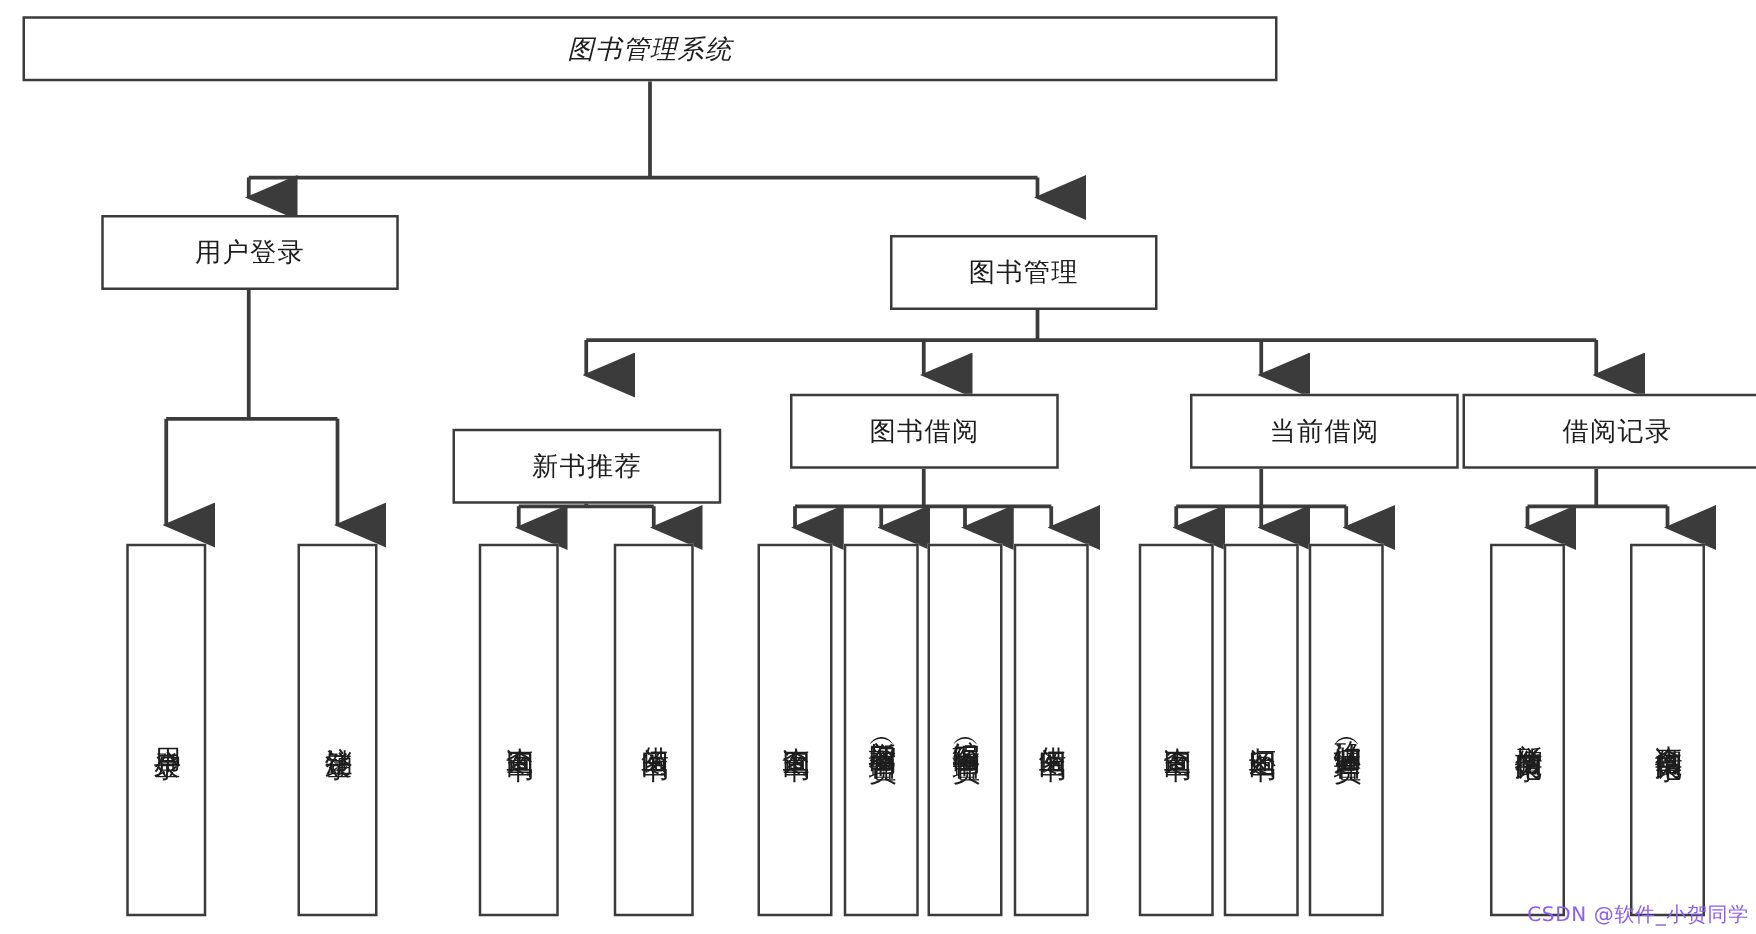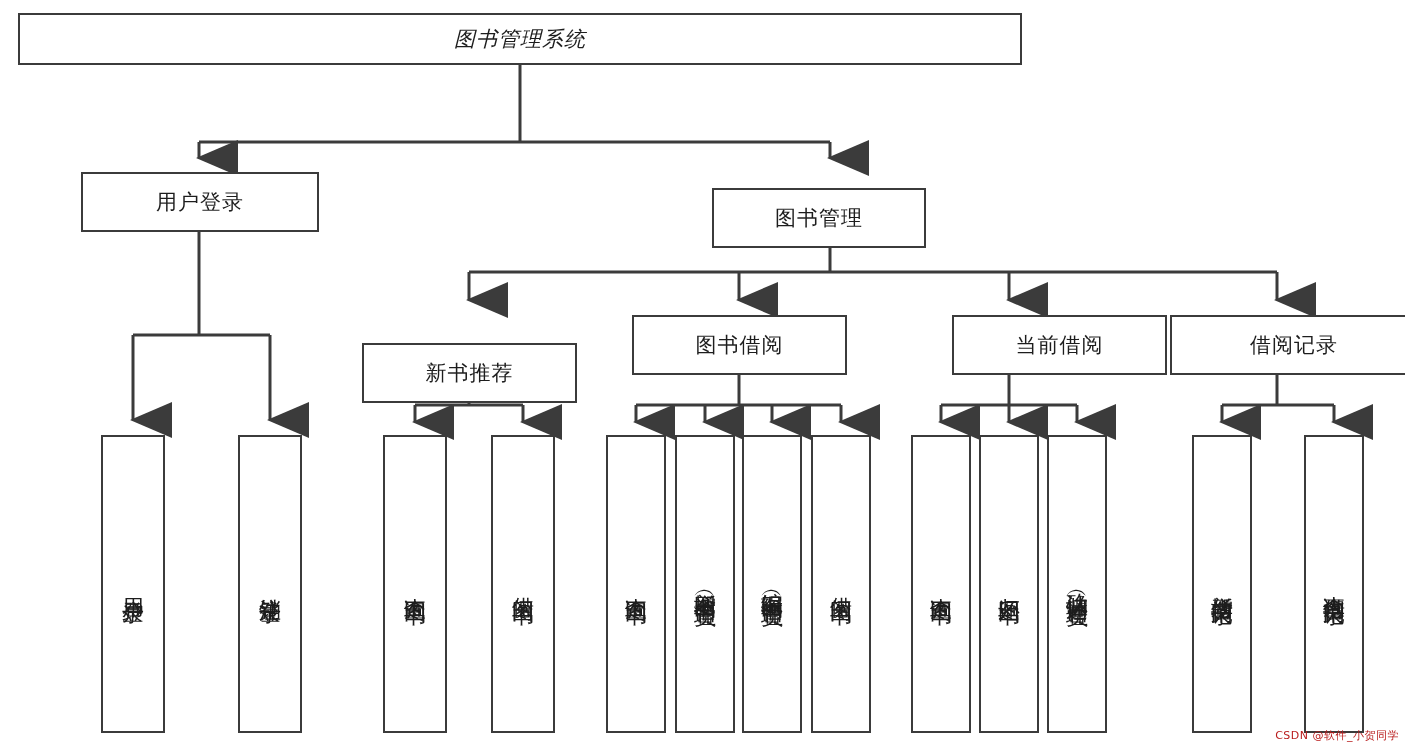--- a/index.html
+++ b/index.html
@@ -7,21 +7,21 @@
        font-family:"DejaVu Sans","Liberation Sans",sans-serif;}
   #stage{position:relative;width:1405px;height:747px;}
   svg#wires{position:absolute;left:0;top:0;width:1405px;height:747px;}
   .node{position:absolute;box-sizing:border-box;background:#ffffff;
         border:2px solid #3b3b3b;display:flex;align-items:center;
         justify-content:center;color:#1d1d1d;}
   .node.h{font-size:21px;letter-spacing:1px;}
   .node.v{writing-mode:vertical-rl;text-orientation:upright;
           font-size:22px;letter-spacing:2px;line-height:1;}
   .node.v span{writing-mode:vertical-rl;text-orientation:upright;}
-  .wm{position:absolute;right:6px;bottom:4px;font-size:11px;color:#b91c1c;
+  .wm{position:absolute;right:6px;bottom:4px;font-size:16px;color:#8b5cf6;
       letter-spacing:.5px;white-space:nowrap;}
 </style>
 </head>
 <body>
 
 <div id="stage">
 
   <svg id="wires" viewBox="0 0 1405 747">
     <defs>
       <marker id="arrow" viewBox="0 0 12 14" refX="6" refY="13" markerWidth="12" markerHeight="14" orient="auto-start-reverse">

